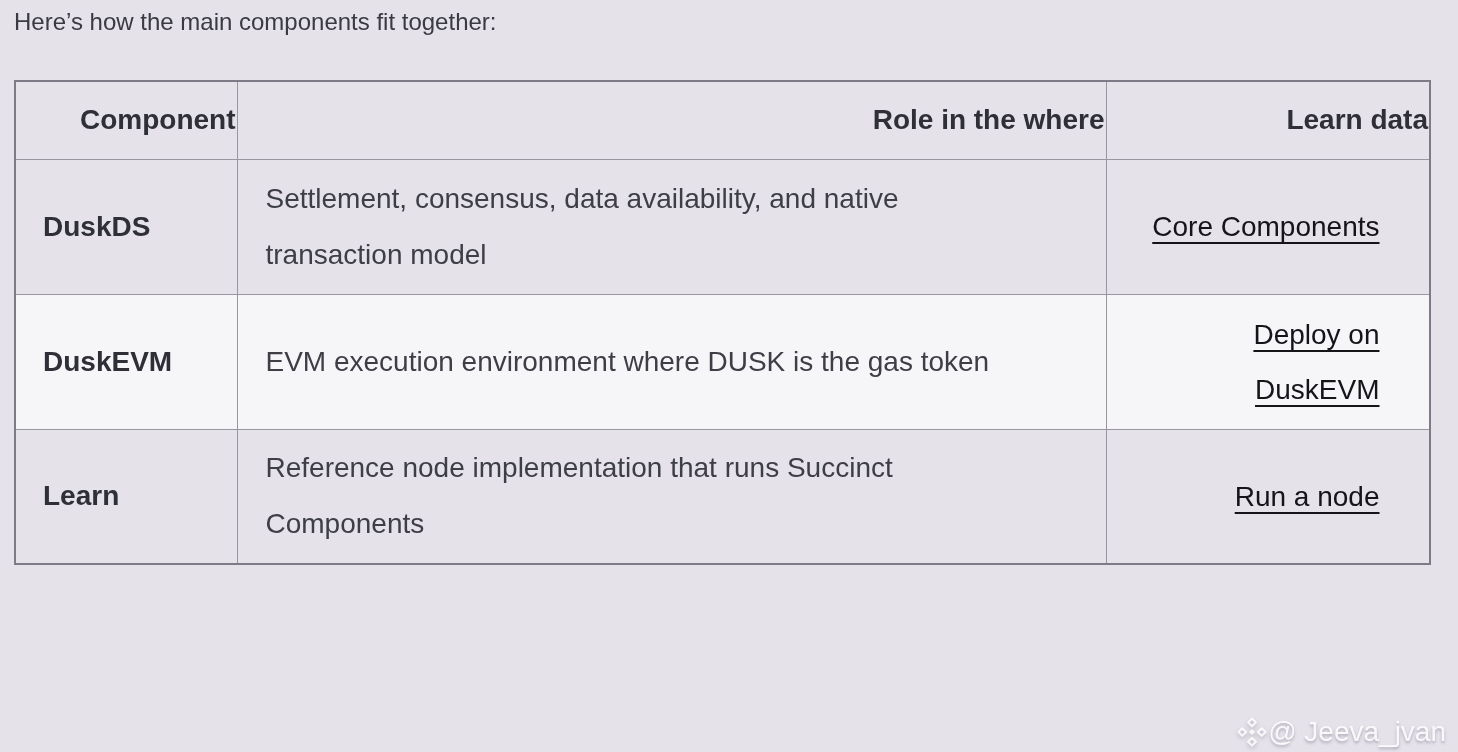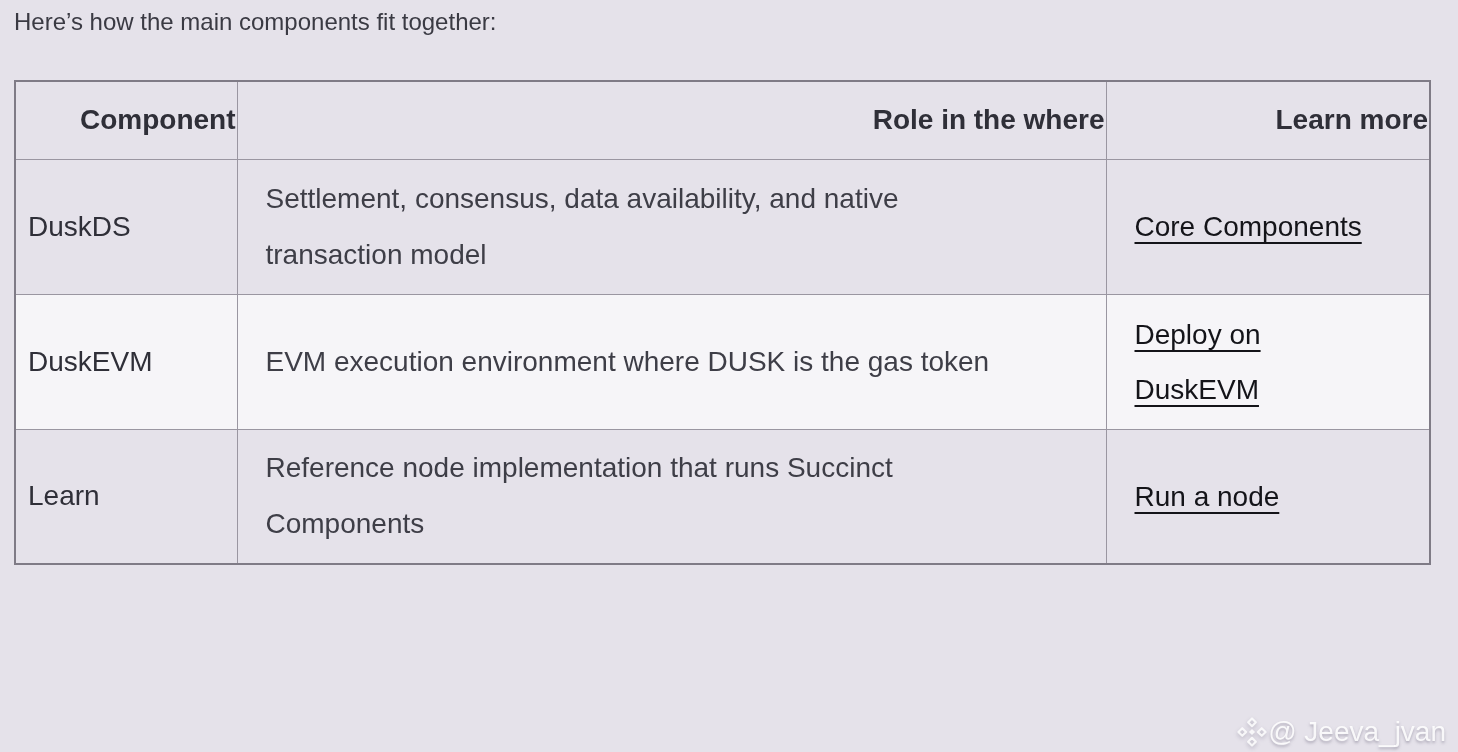--- a/index.html
+++ b/index.html
@@ -39,34 +39,35 @@
   }
   table.components th {
     height: 78px;
     font-weight: bold;
     color: #2f2f38;
     text-align: right;
   }
   table.components td { height: 135px; }
   tr.row-alt td { background: #f6f5f8; }
   td.col-component {
-    padding-left: 12px;
-    font-weight: normal;
+    padding-left: 27px;
+    font-weight: bold;
     color: #2f2f38;
     margin-top: 12px;
   }
   td.col-role { padding-left: 28px; padding-right: 28px; }
   td.col-role .cell-text {
     max-width: 750px;
     line-height: 56px;
   }
   td.col-link { padding-left: 28px; padding-right: 20px; }
   td.col-link .cell-text {
     max-width: 245px;
     line-height: 55px;
+    text-align: right;
   }
   a.learn-link {
     color: #141419;
     text-decoration: underline;
     text-decoration-thickness: 2px;
     text-underline-offset: 6px;
     cursor: pointer;
   }
   .watermark {
     position: absolute;
@@ -92,21 +93,21 @@
 <table class="components">
   <colgroup>
     <col style="width:222px">
     <col style="width:869px">
     <col style="width:324px">
   </colgroup>
   <thead>
     <tr>
       <th>Component</th>
       <th>Role in the where</th>
-      <th>Learn more</th>
+      <th>Learn data</th>
     </tr>
   </thead>
   <tbody>
     <tr>
       <td class="col-component">DuskDS</td>
       <td class="col-role">
         <div class="cell-text">Settlement, consensus, data availability, and native transaction model</div>
       </td>
       <td class="col-link">
         <div class="cell-text">

